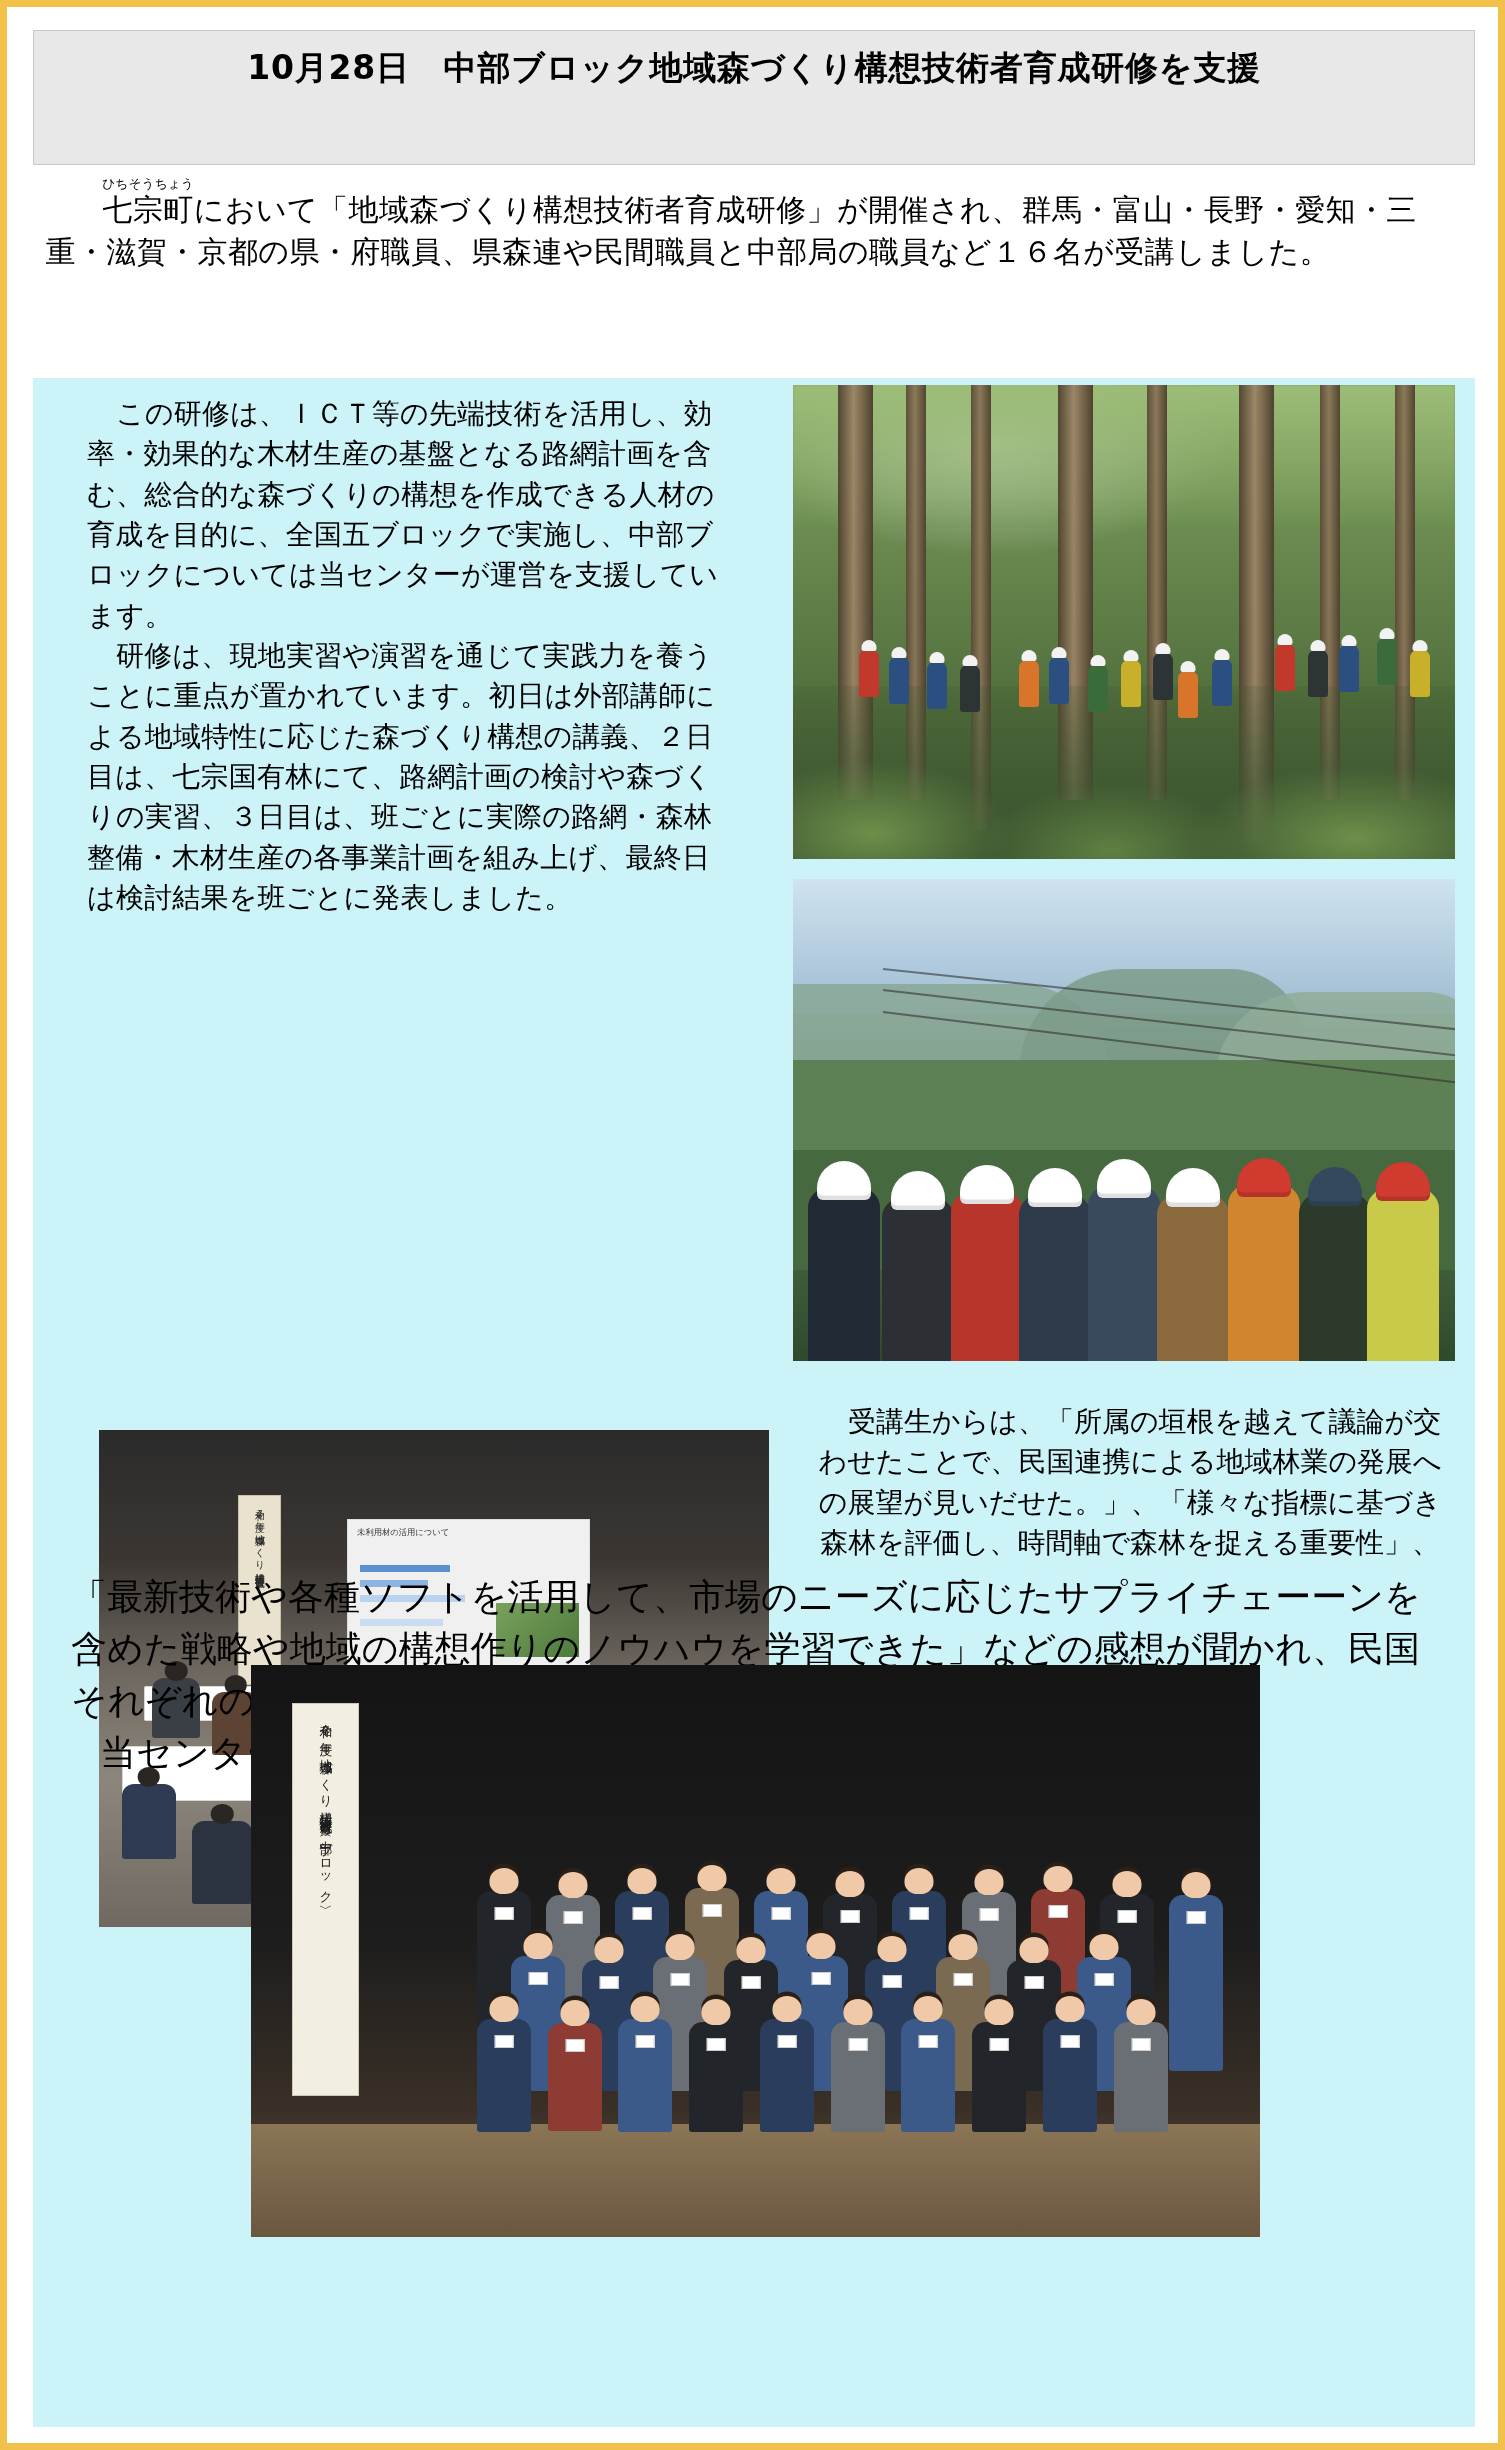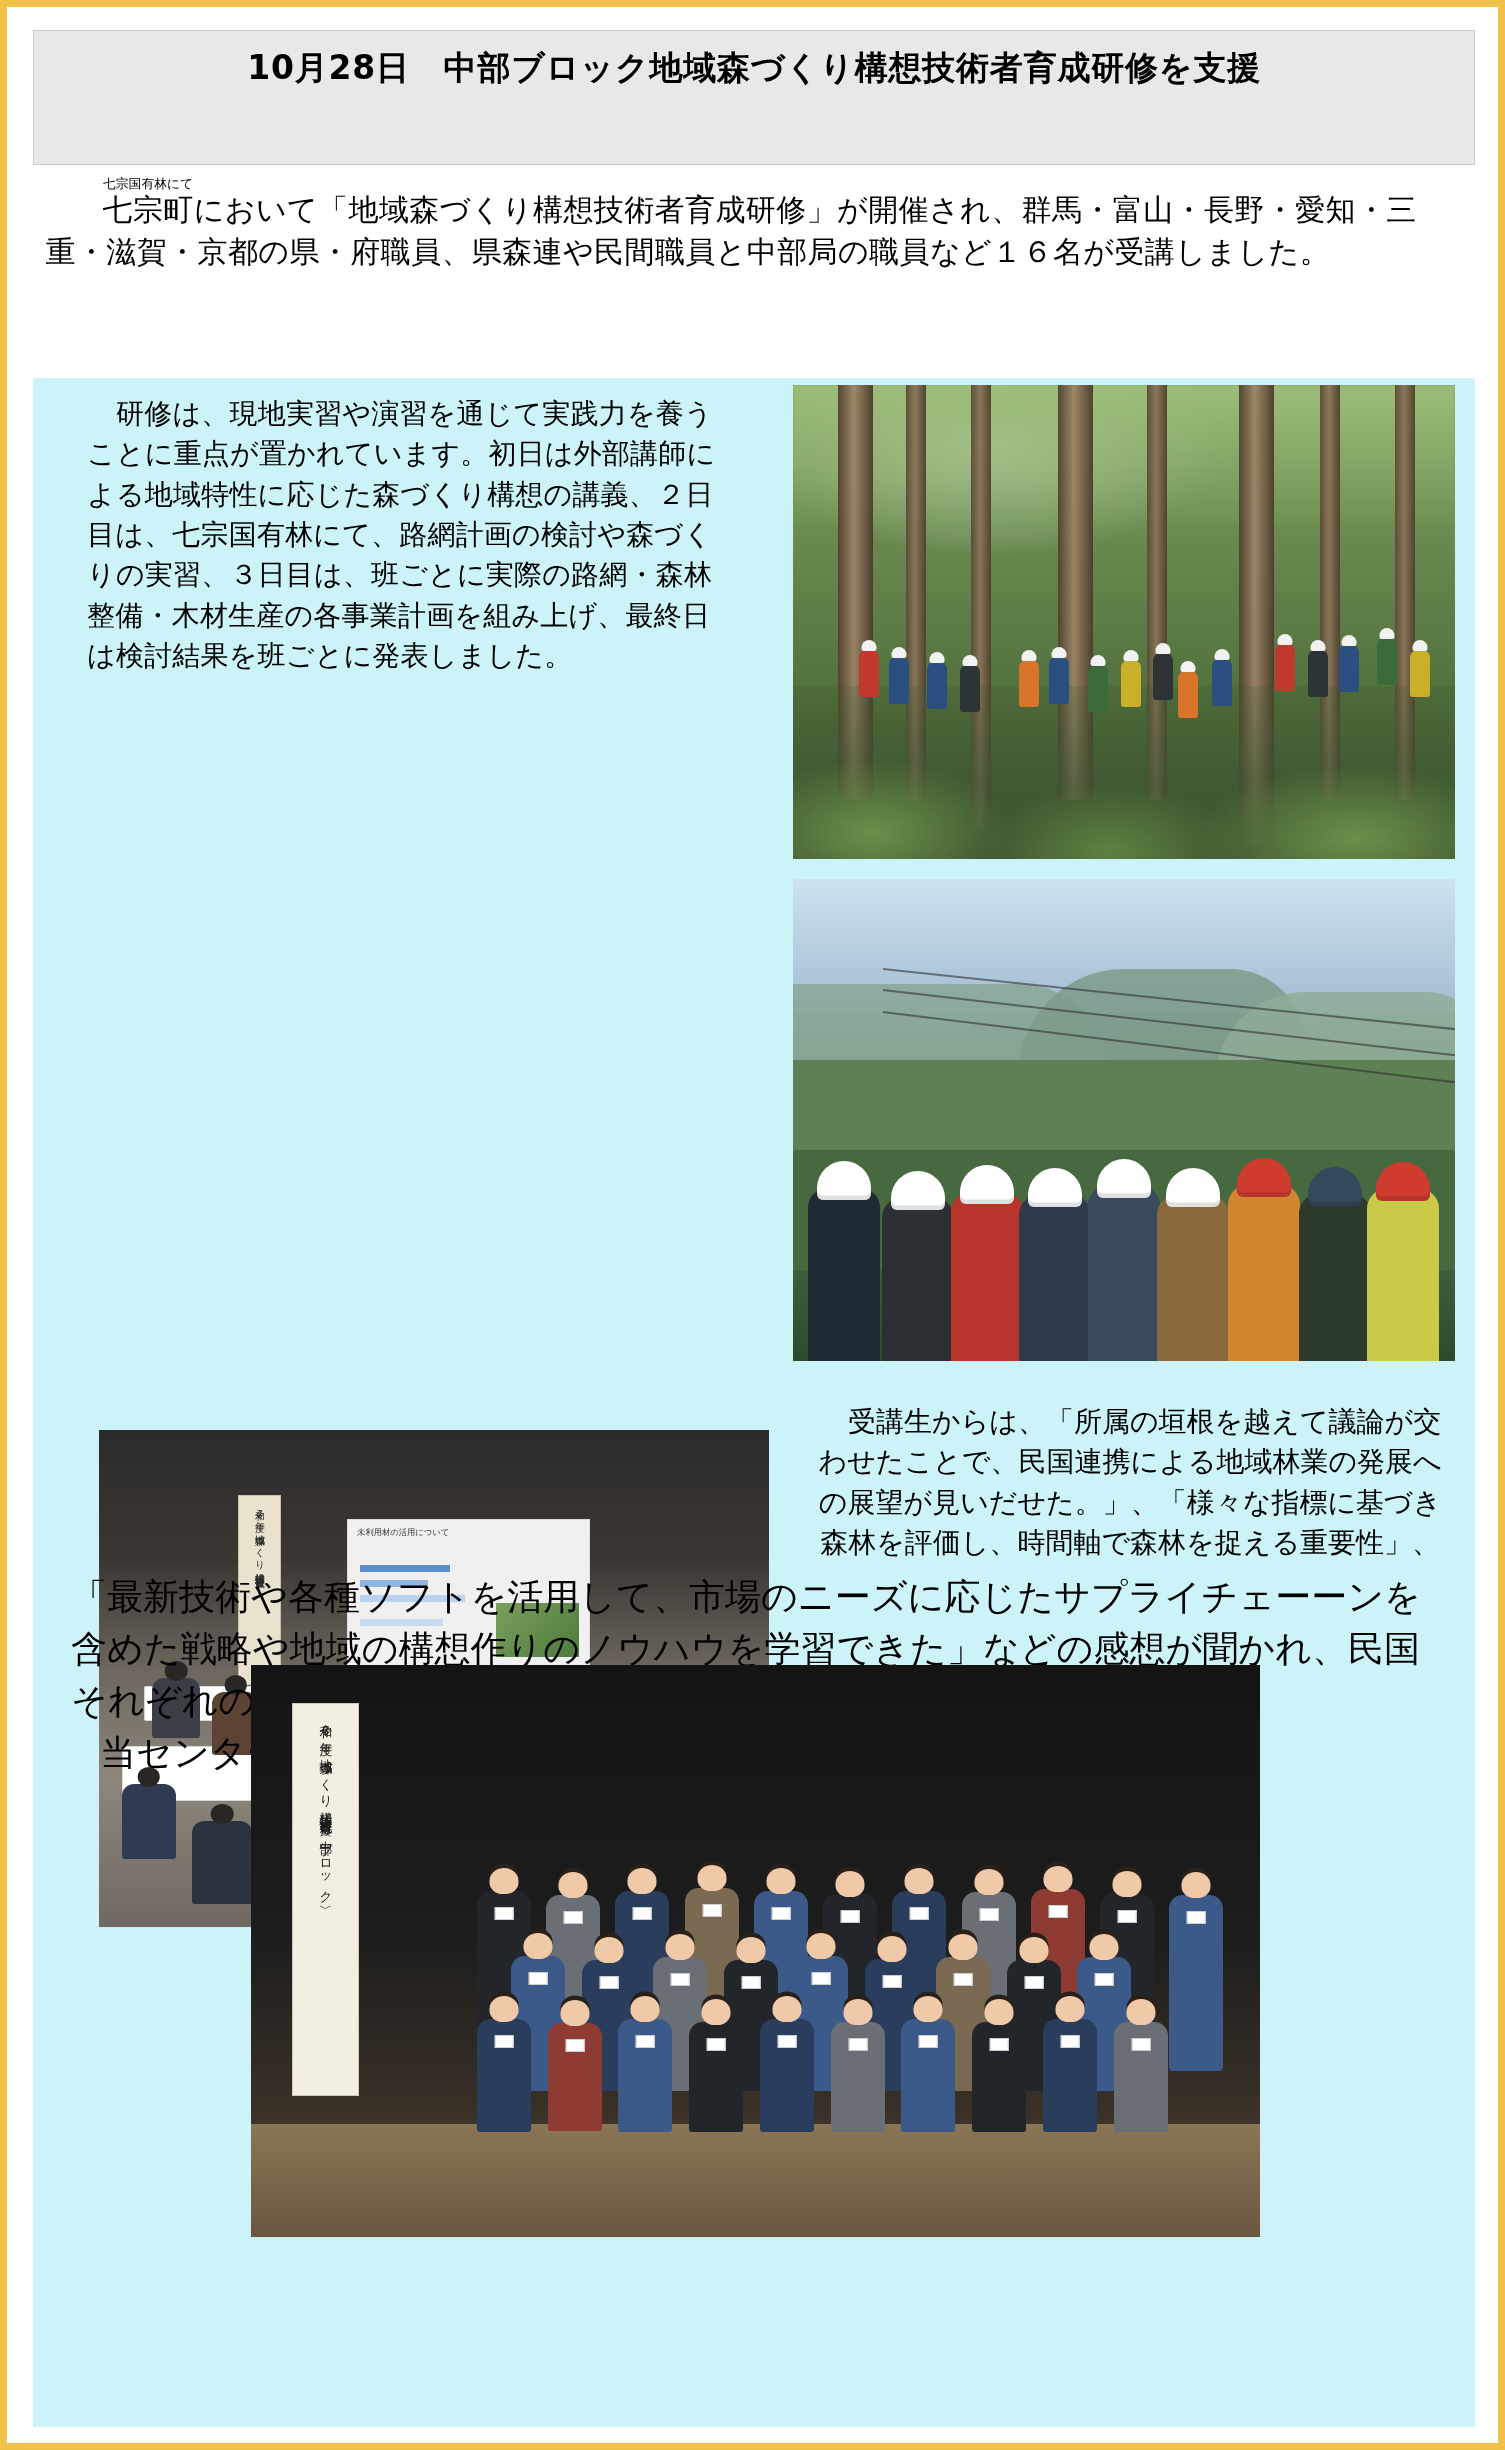--- a/index.html
+++ b/index.html
@@ -388,26 +388,27 @@
 <body>
 
 <div class="page">
   <div class="page-inner">
 
     <div class="title-band">
       <div class="title-main">10月28日　中部ブロック地域森づくり構想技術者育成研修を支援</div>
     </div>
 
     <div class="lead">
-      <span class="indent"></span><span class="ruby-wrap"><span class="rt">七宗国有林にて</span><span>七宗町</span></span><span>において「地域森づくり構想技術者育成研修」が開催され、群馬・富山・長野・愛知・三重・滋賀・京都の県・府職員、県森連や民間職員と中部局の職員など１６名が受講しました。</span>
+      <span class="indent"></span><span class="ruby-wrap"><span class="rt">ひちそうちょう</span><span>七宗町</span></span><span>において「地域森づくり構想技術者育成研修」が開催され、群馬・富山・長野・愛知・三重・滋賀・京都の県・府職員、県森連や民間職員と中部局の職員など１６名が受講しました。</span>
     </div>
 
     <div class="body-panel">
 
       <div class="col-left-text">
+        <p><span class="ind"></span><span>この研修は、ＩＣＴ等の先端技術を活用し、効率・効果的な木材生産の基盤となる路網計画を含む、総合的な森づくりの構想を作成できる人材の育成を目的に、全国五ブロックで実施し、中部ブロックについては当センターが運営を支援しています。</span></p>
         <p><span class="ind"></span><span>研修は、現地実習や演習を通じて実践力を養うことに重点が置かれています。初日は外部講師による地域特性に応じた森づくり構想の講義、２日目は、七宗国有林にて、路網計画の検討や森づくりの実習、３日目は、班ごとに実際の路網・森林整備・木材生産の各事業計画を組み上げ、最終日は検討結果を班ごとに発表しました。</span></p>
       </div>
 
       <div class="photo" id="photo-forest">
         <div class="canopy"></div>
         <div class="trunk thick" style="left:45px;"></div>
         <div class="trunk" style="left:113px;"></div>
         <div class="trunk" style="left:178px; height:452px;"></div>
         <div class="trunk thick" style="left:265px;"></div>
         <div class="trunk" style="left:354px;"></div>

